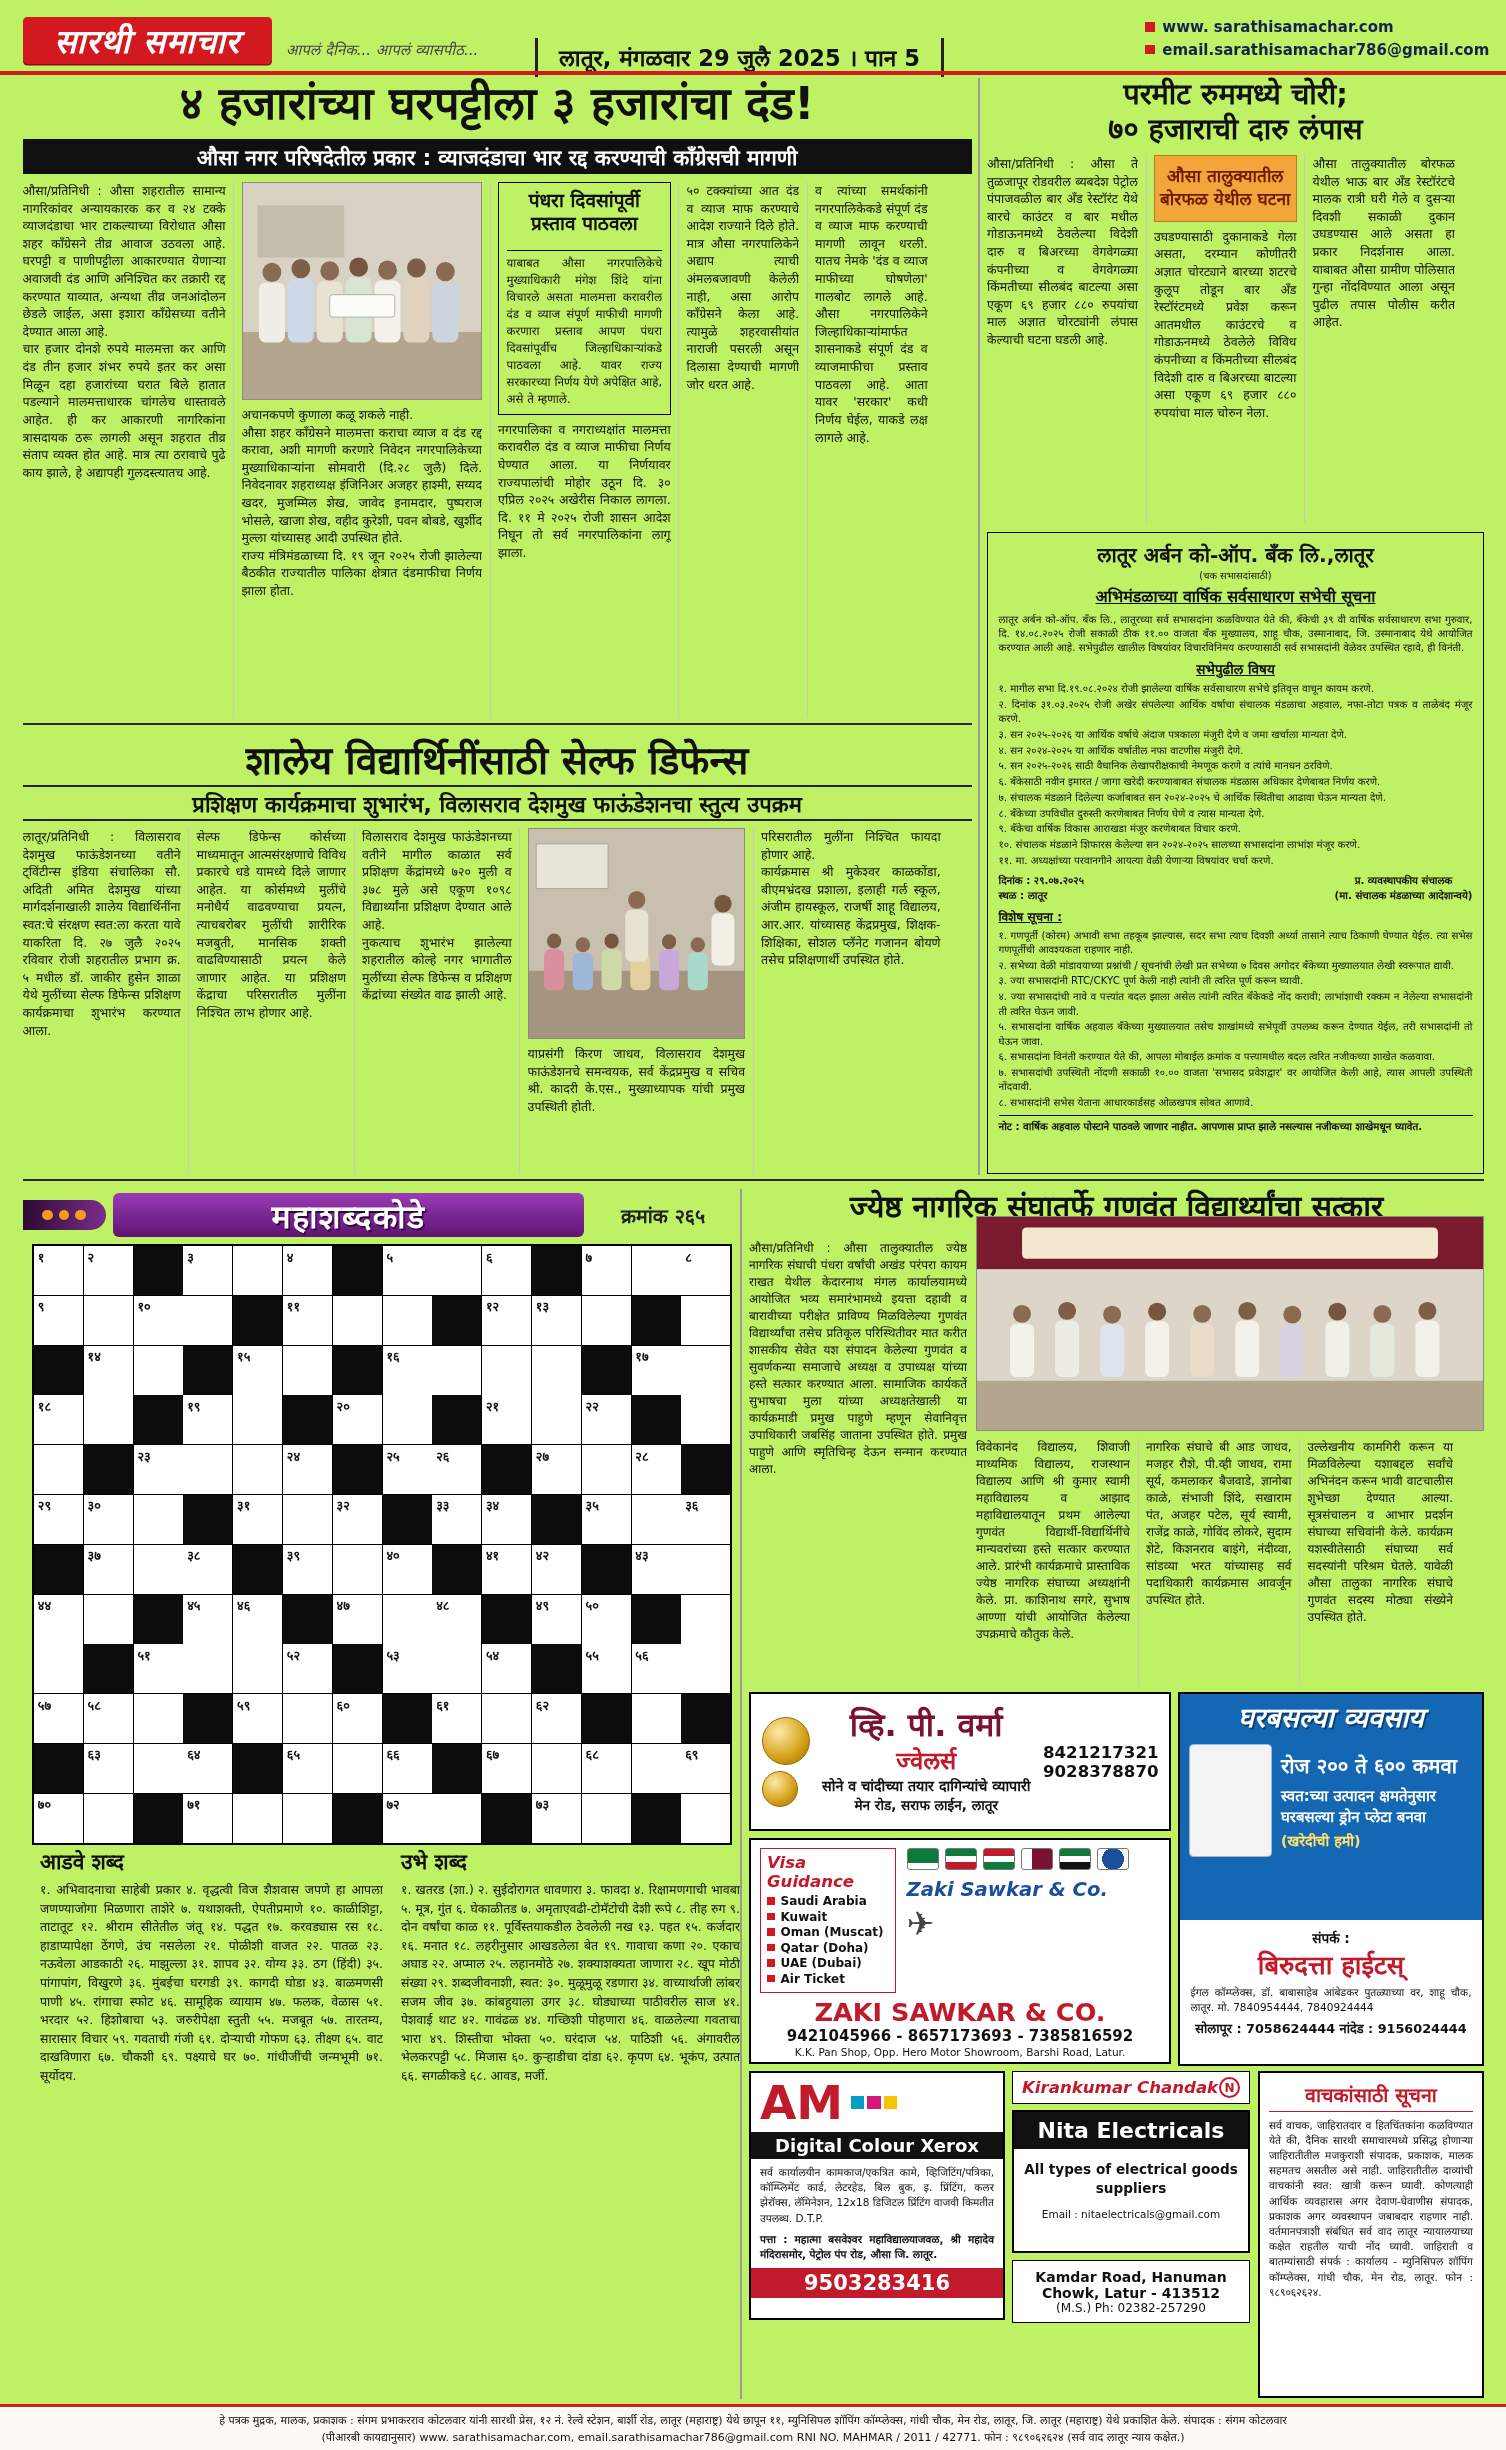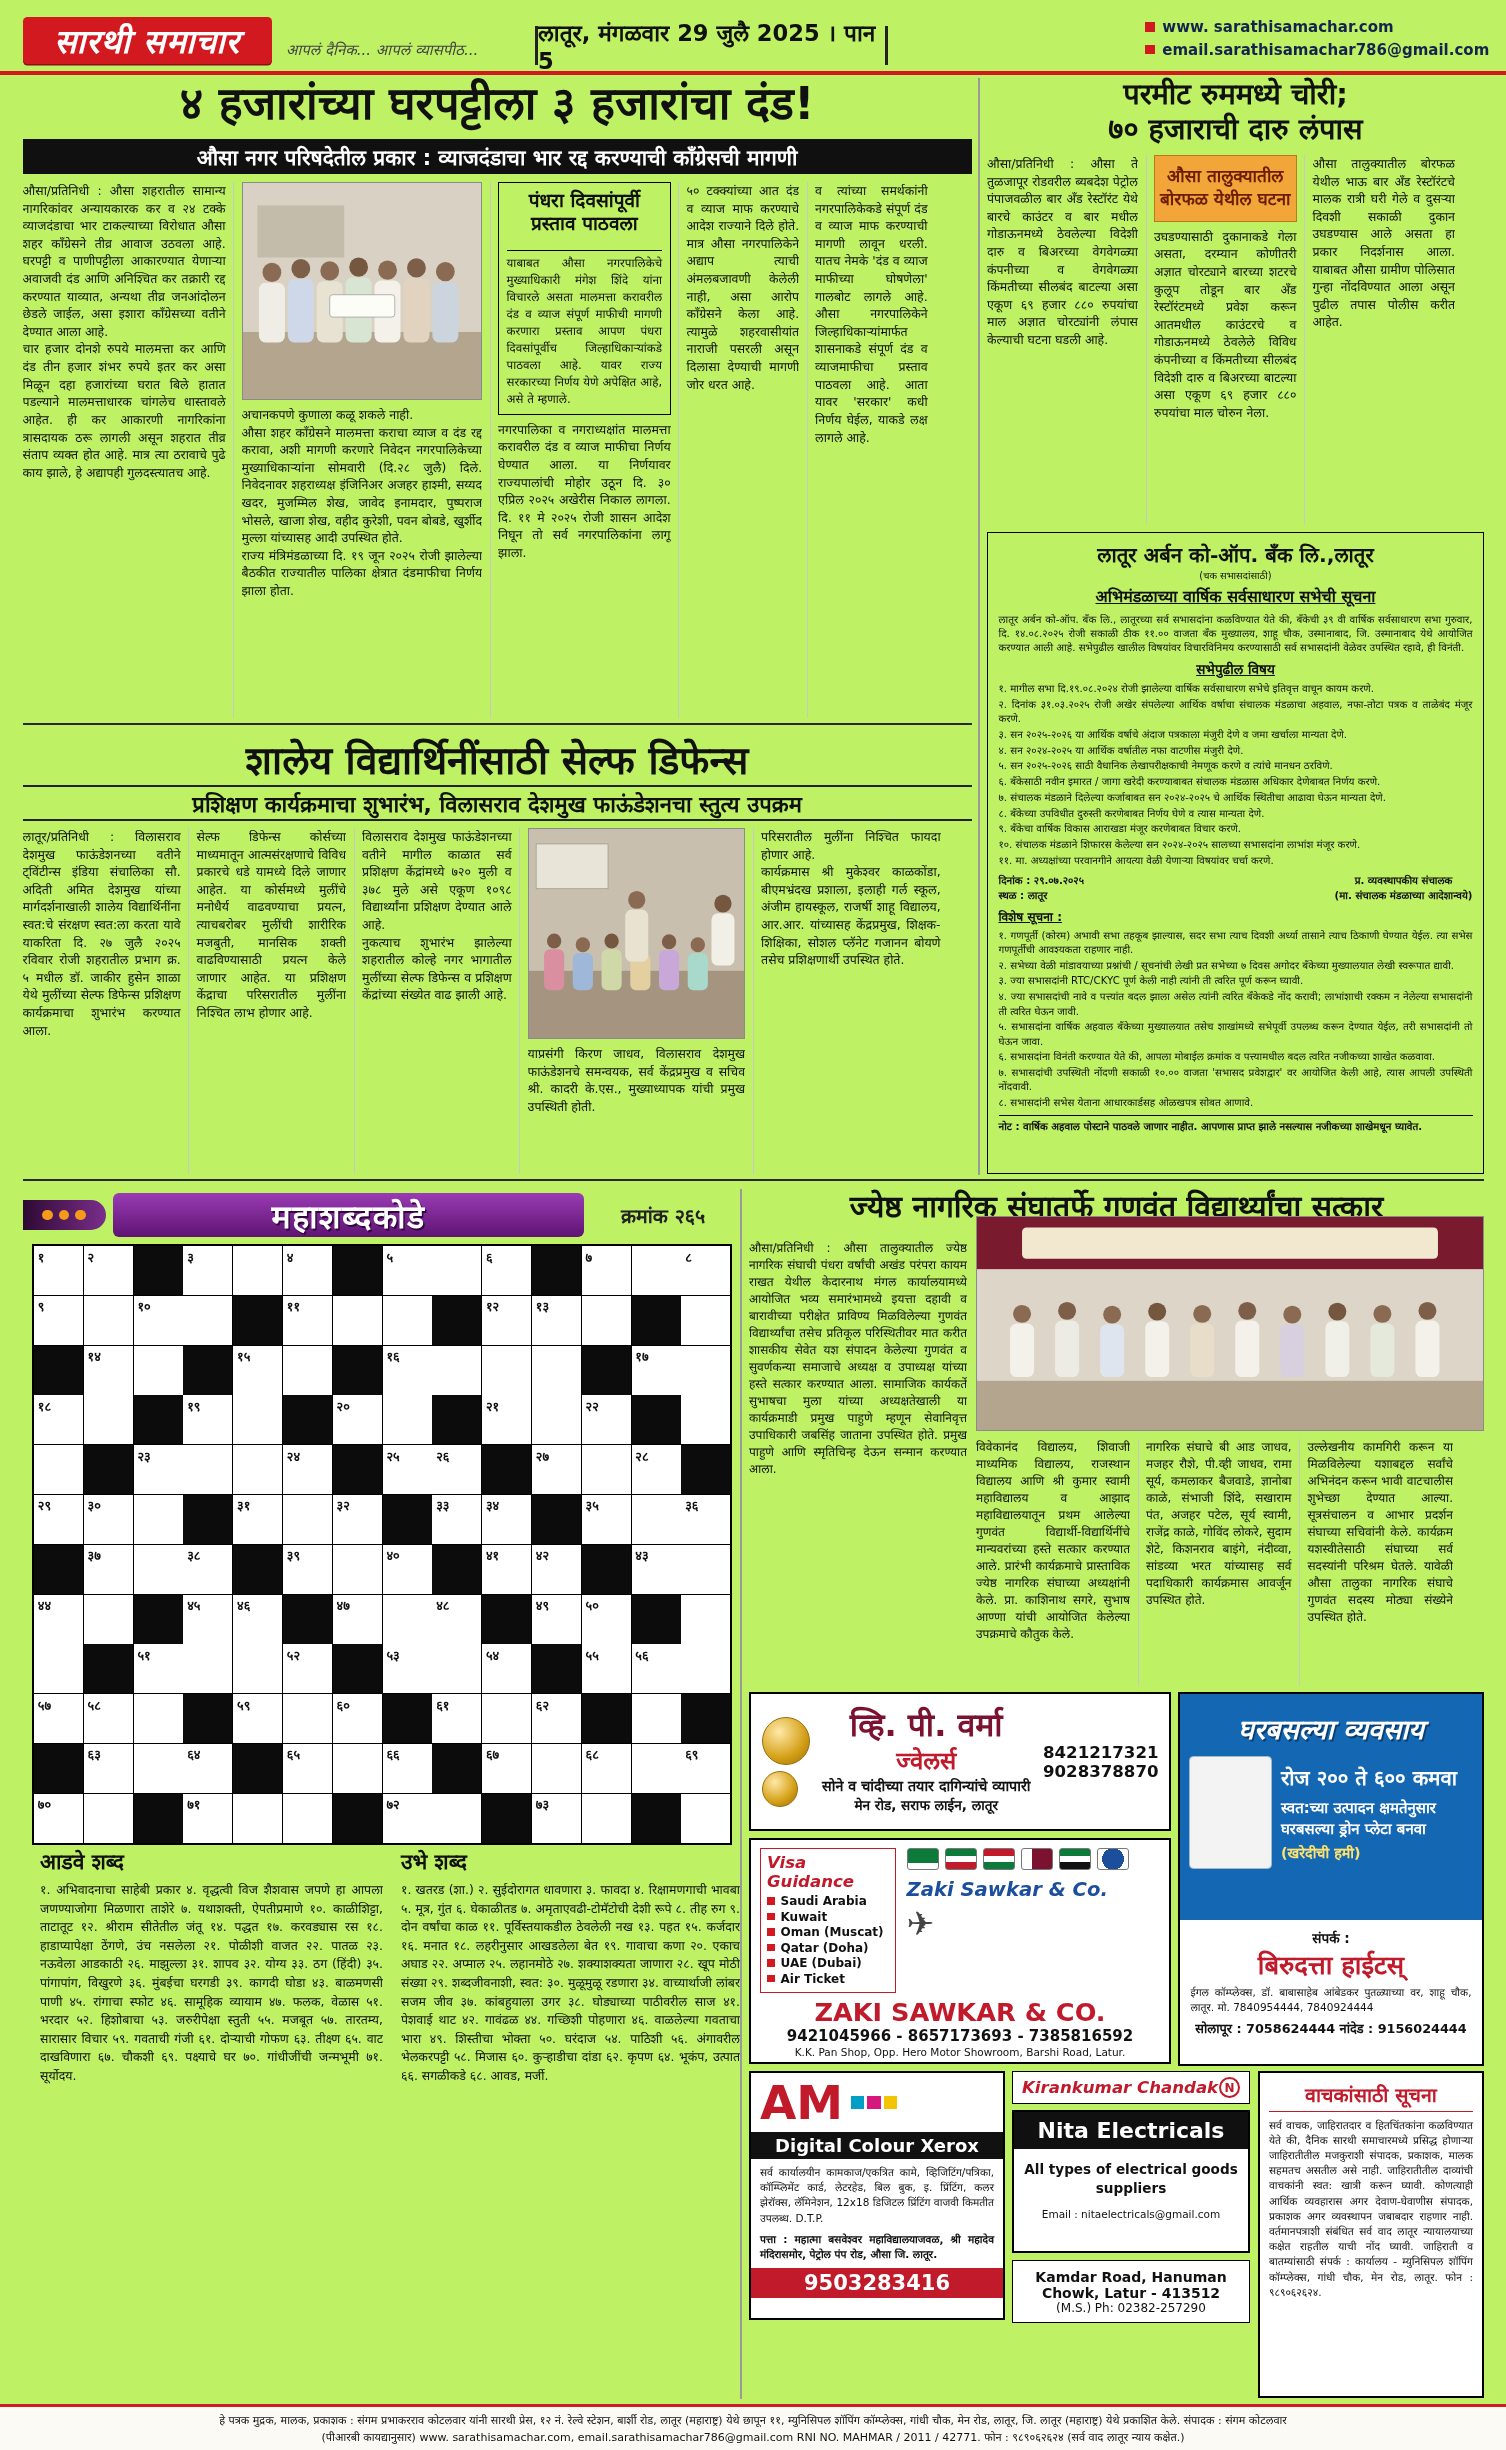--- a/index.html
+++ b/index.html
@@ -76,21 +76,21 @@
   .clue-text { font-size:12.4px; line-height:1.5; text-align:justify; overflow:hidden; }
 
   
   .ad { border:2.3px solid #000; background:#fff; overflow:hidden; }
   .verma-name { color:#7a1230; font-size:32px; font-weight:bold; line-height:1.05; }
   .verma-sub { color:#c01a2b; font-size:24px; font-weight:bold; }
   .verma-tag { font-size:14.3px; font-weight:bold; }
   .gold-ball { width:48px; height:48px; border-radius:50%;
                background:radial-gradient(circle at 35% 30%, #ffe9a8, #d4a017 60%, #9a6d0a); border:1.5px solid #9a6d0a; }
   .blue-ad { background:#1467b3; color:#fff; }
-  .blue-title { font-size:27px; font-weight:bold; font-style:italic; text-align:center; padding-top:16px; text-shadow:1.5px 1.5px 0 #0b3e6e; }
+  .blue-title { font-size:27px; font-weight:bold; font-style:italic; text-align:center; padding-top:4px; text-shadow:1.5px 1.5px 0 #0b3e6e; }
   .machine { background:#f3f3f3; border:1.5px solid #9fb9d2; border-radius:4.5px; }
   .firm-red { color:#c01a2b; font-size:25.6px; font-weight:bold; }
   .visa-box { border:1.5px solid #c01a2b; padding:4.5px 6px; }
   .visa-title { color:#c01a2b; font-weight:bold; font-size:16.6px; font-style:italic; margin-bottom:3px; }
   .visa-item { font-size:12px; font-weight:bold; display:flex; align-items:center; gap:6px; margin-bottom:1.5px; }
   .flagrow { display:flex; gap:6px; }
   .flag { width:32px; height:22.6px; border:0.8px solid #777; border-radius:3px; }
   .xerox-big { color:#c01a2b; font-size:47px; font-weight:bold; line-height:1; }
   .xerox-band { background:#111; color:#fff; font-size:18px; font-weight:bold; text-align:center; padding:3px 0; }
   .xerox-phone { background:#c01a2b; color:#fff; font-size:21px; font-weight:bold; text-align:center; padding:3px 0; }
@@ -104,21 +104,21 @@
   .footer { border-top:3px solid #d31920; background:#fbfaf5; font-size:11px; text-align:center; padding-top:6px; line-height:1.5; }
 </style>
 </head>
 <body>
 
 <div class="page">
 
   <header>
     <div class="abs logo-box" style="left:22.6px;top:16.6px;width:249px;height:47px;">सारथी समाचार</div>
     <div class="abs tagline" style="left:286px;top:39px;width:249px;">आपलं दैनिक... आपलं व्यासपीठ...</div>
-    <div class="abs dateline" style="left:535px;top:26px;width:353px;height:39px;">लातूर, मंगळवार 29 जुलै 2025 । पान 5</div>
+    <div class="abs dateline" style="left:535px;top:38px;width:409px;height:39px;text-align:center;">लातूर, मंगळवार 29 जुलै 2025 । पान 5</div>
     <div class="abs" style="left:1145px;top:18px;width:339px;">
       <div class="contact-line">
         <span class="red-sq"></span>
         <span>www. sarathisamachar.com</span>
       </div>
       <div class="contact-line">
         <span class="red-sq"></span>
         <span>email.sarathisamachar786@gmail.com</span>
       </div>
     </div>

